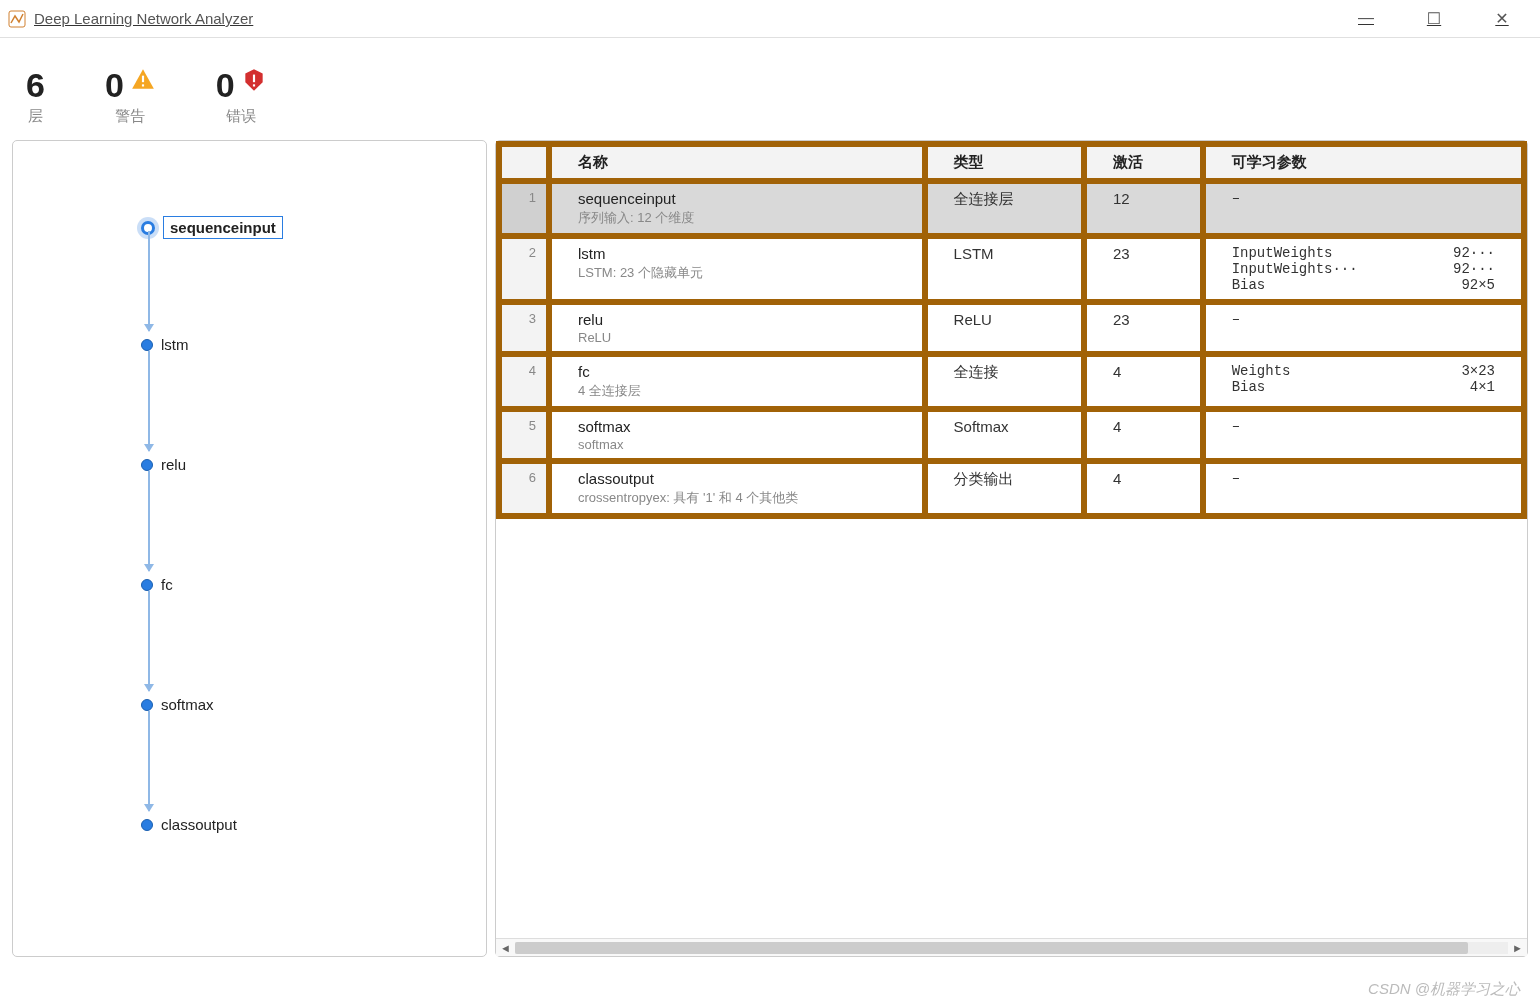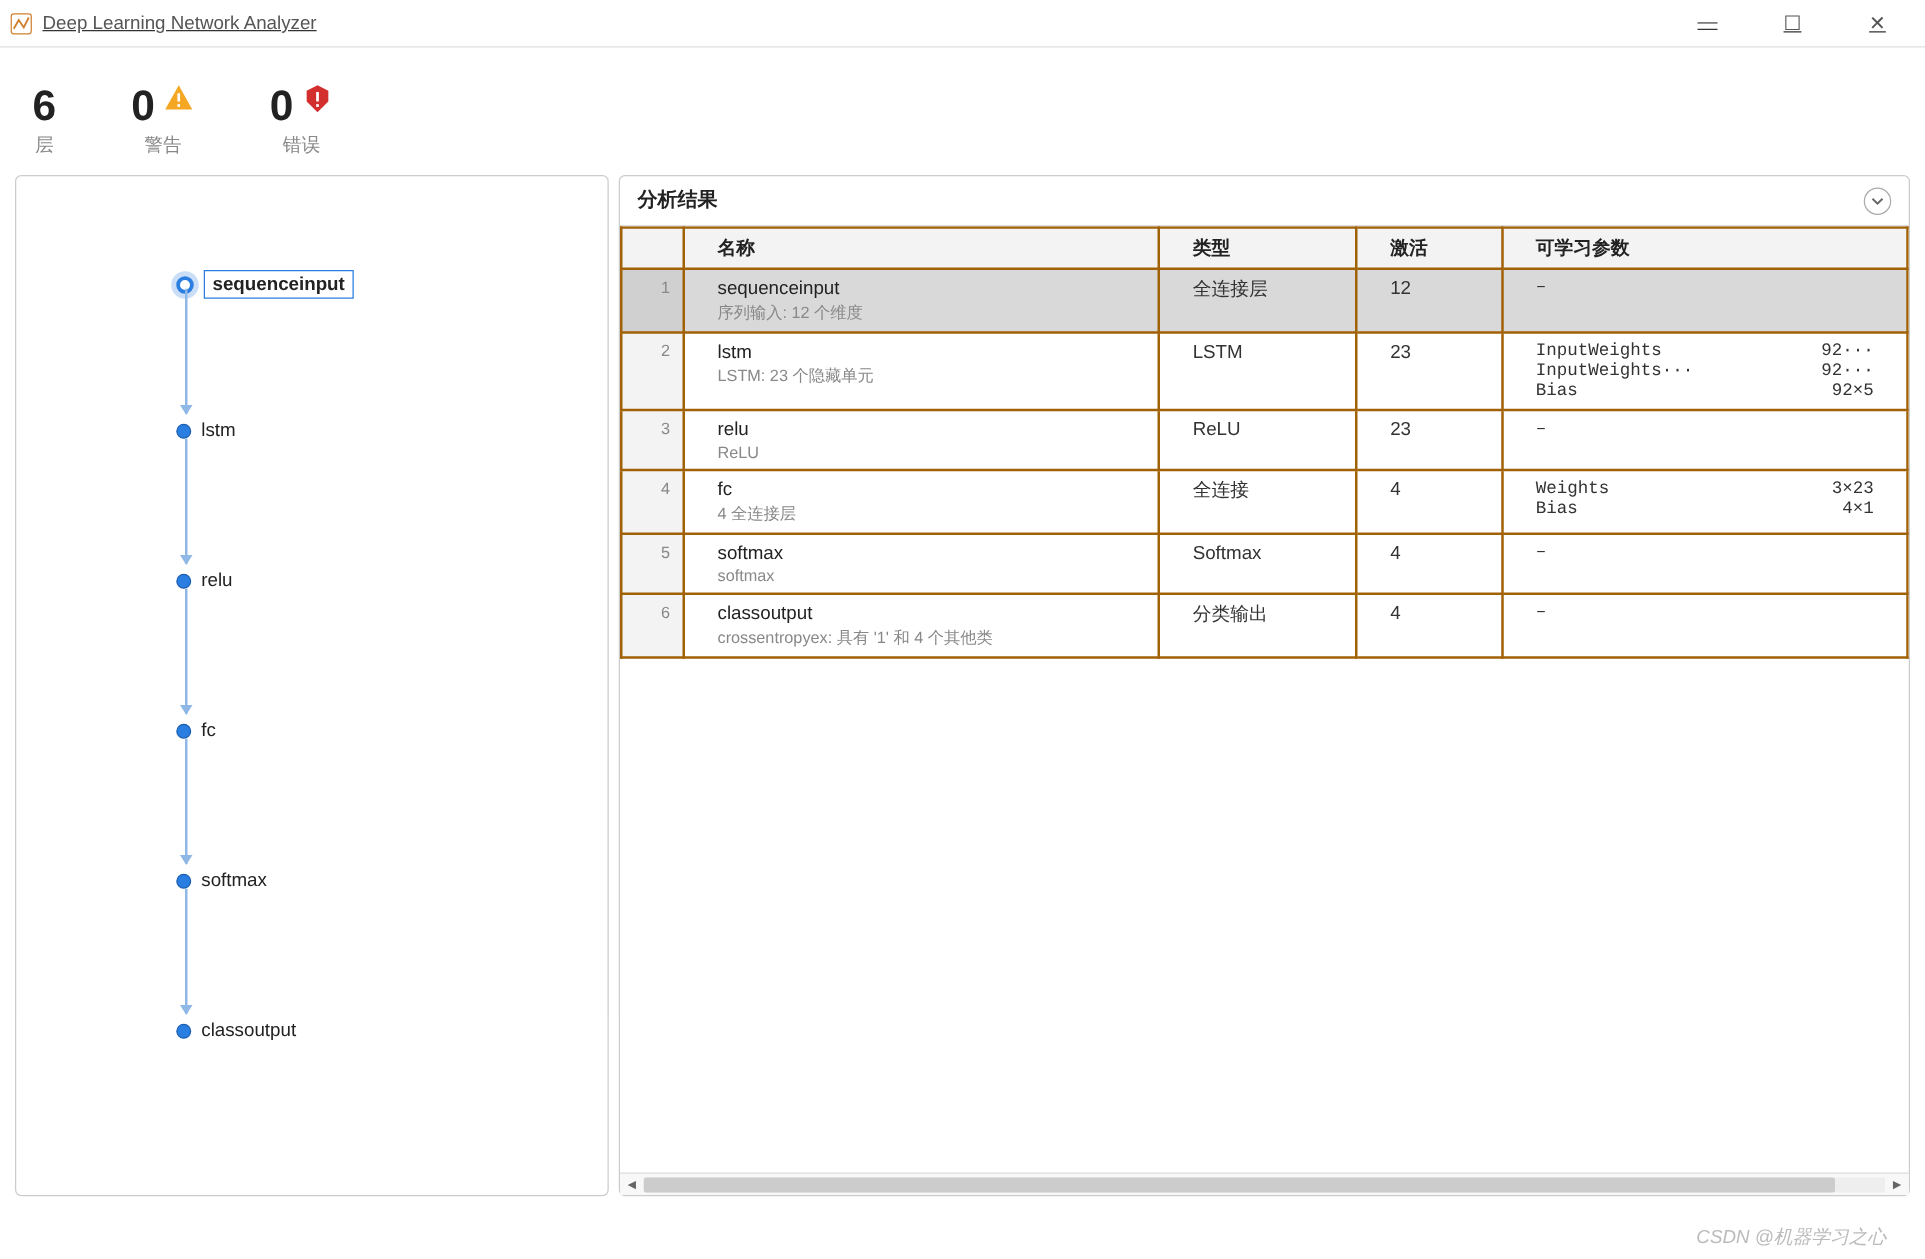--- a/index.html
+++ b/index.html
@@ -115,21 +115,21 @@
 .table-wrap {
   flex: 1;
   overflow: auto;
 }
 table {
   width: 100%;
   border-collapse: collapse;
   font-size: 15px;
 }
 th, td {
-  border: 2px solid #a16207;
+  border: 6px solid #a16207;
   padding: 6px 26px;
   text-align: left;
   vertical-align: top;
 }
 th {
   background: #f3f3f3;
   font-weight: bold;
   font-size: 15px;
   color: #222;
 }
@@ -205,21 +205,21 @@
   position: absolute;
   bottom: -1px;
   left: -4px;
   border-left: 5px solid transparent;
   border-right: 5px solid transparent;
   border-top: 8px solid #8fb8e6;
 }
 .watermark {
   position: absolute;
   bottom: 8px;
-  right: 31px;
+  right: 20px;
   color: #bbb;
   font-size: 15px;
   font-style: italic;
 }
 </style>
 </head>
 <body>
 
 <div class="titlebar">
   <span class="app-icon">
@@ -299,28 +299,20 @@
           <span class="nlabel">softmax</span>
         </div>
         <div class="edge" style="top: 550px; height: 100px;"></div>
         <div class="node" style="left: 108px; top: 655px;">
           <span class="dot"></span>
           <span class="nlabel">classoutput</span>
         </div>
       </div>
   </div>
   <div class="panel results-panel">
-    <div class="results-head">
-      <span>分析结果</span>
-      <span class="expand-btn">
-        <svg width="10" height="10" viewBox="0 0 10 10">
-            <path d="M1 3 L5 7 L9 3" stroke="#666" stroke-width="1.5" fill="none"></path>
-          </svg>
-      </span>
-    </div>
     <div class="table-wrap">
       <table>
         <thead>
           <tr>
             <th class="idx-col"></th>
             <th>名称</th>
             <th>类型</th>
             <th>激活</th>
             <th>可学习参数</th>
           </tr>

